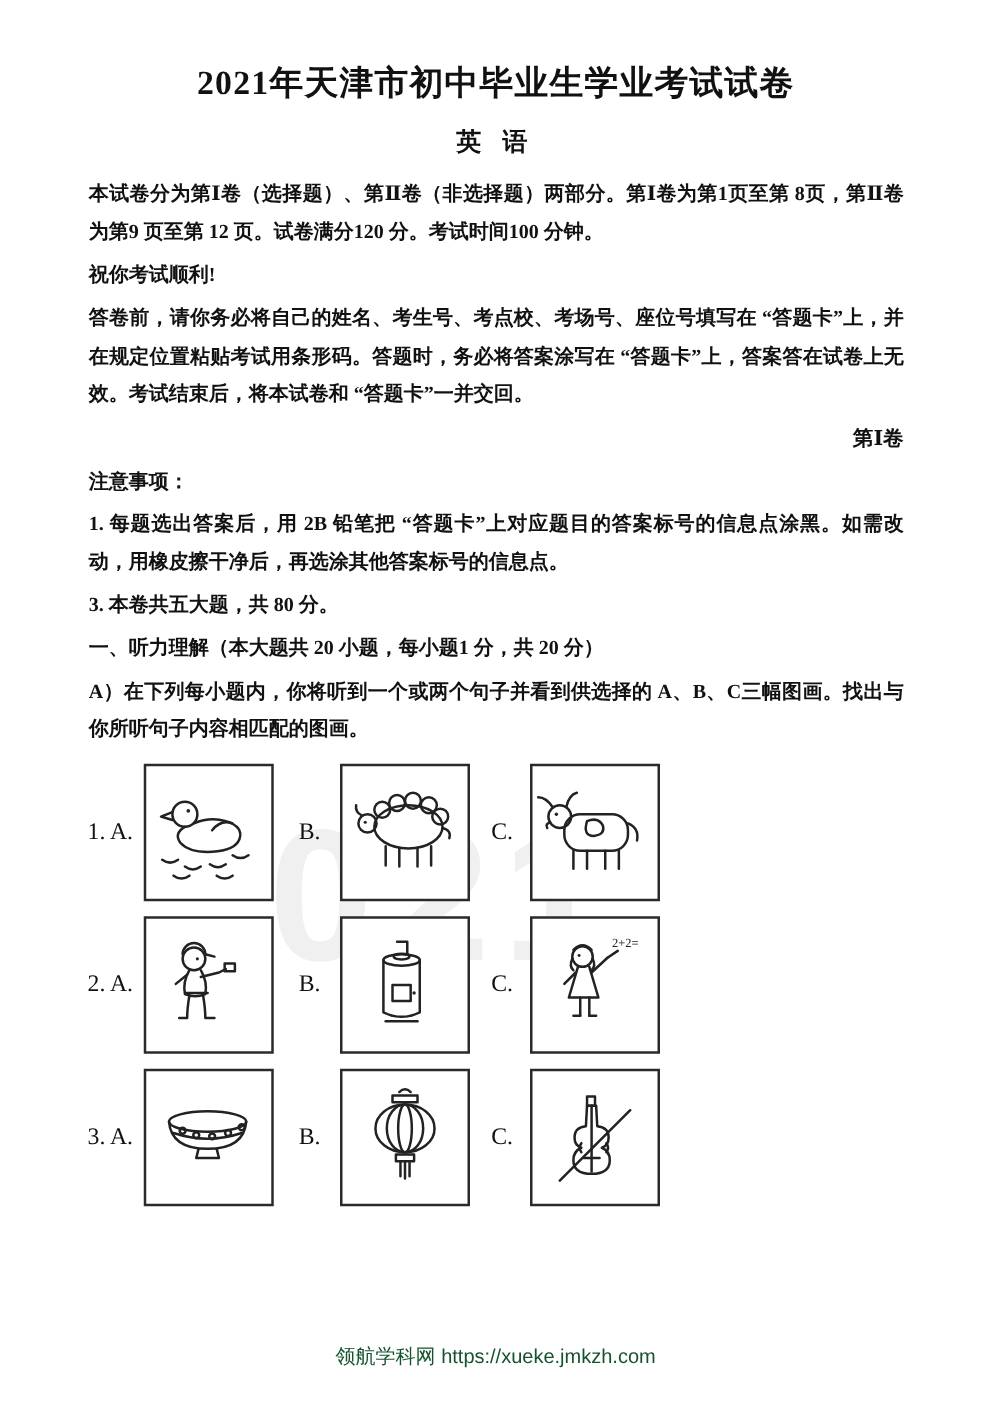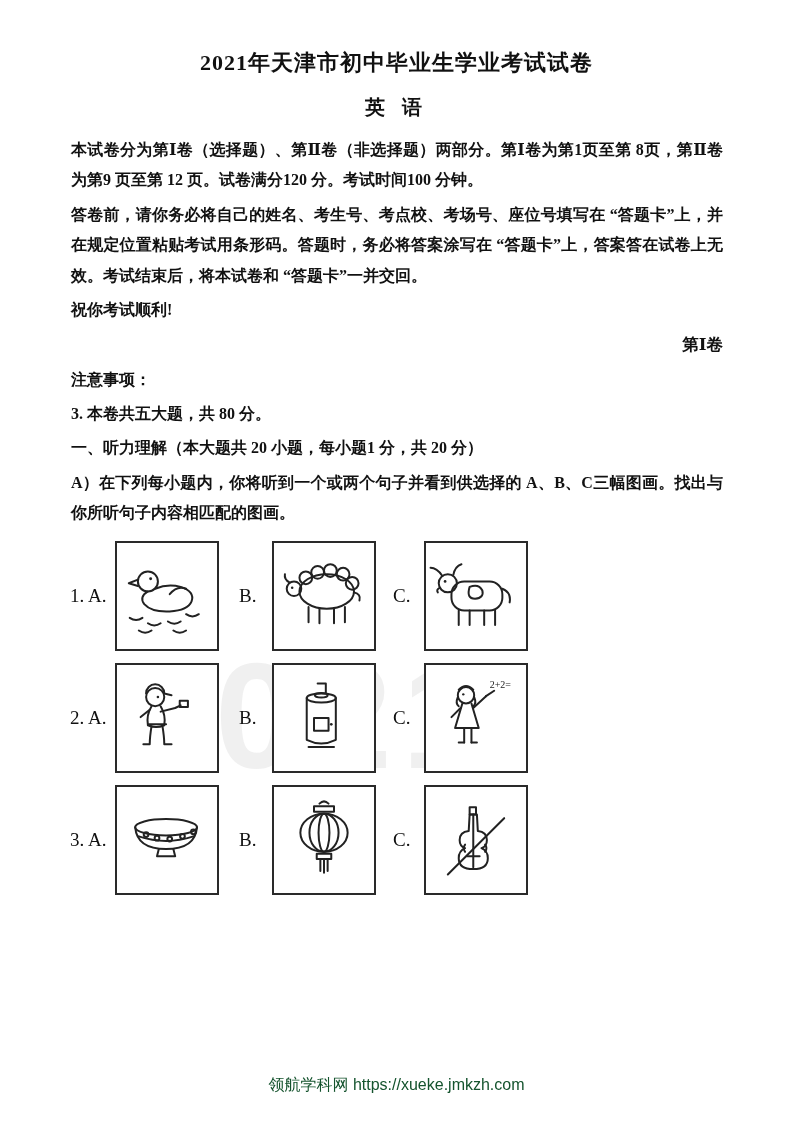--- a/index.html
+++ b/index.html
@@ -15,21 +15,21 @@
   }
   .watermark{
     position:absolute;left:215px;top:630px;
     font-size:150px;font-weight:bold;
     color:rgba(110,110,110,0.10);
     letter-spacing:10px;z-index:0;
     font-family:"Liberation Sans",sans-serif;
   }
   .content{position:relative;z-index:1;}
   .title{
-    font-size:22px;font-weight:bold;text-align:center;
+    font-size:27px;font-weight:bold;text-align:center;
     margin:8px 0 16px 0;letter-spacing:1px;
   }
   .subject{
     font-size:20px;font-weight:bold;text-align:center;
     margin:0 0 14px 0;letter-spacing:6px;
   }
   p.body{
     font-size:16px;line-height:1.9;font-weight:600;
     text-align:justify;margin:0 0 4px 1px;
   }
@@ -63,26 +63,27 @@
 <body>
 
 <div class="page">
   <div class="watermark">021</div>
 
   <div class="content">
     <h1 class="title">2021年天津市初中毕业生学业考试试卷</h1>
     <h2 class="subject">英 语</h2>
 
     <p class="body">本试卷分为第Ⅰ卷（选择题）、第Ⅱ卷（非选择题）两部分。第Ⅰ卷为第1页至第 8页，第Ⅱ卷为第9 页至第 12 页。试卷满分120 分。考试时间100 分钟。</p>
+    <p class="body">祝你考试顺利!</p>
     <p class="body">答卷前，请你务必将自己的姓名、考生号、考点校、考场号、座位号填写在 “答题卡”上，并在规定位置粘贴考试用条形码。答题时，务必将答案涂写在 “答题卡”上，答案答在试卷上无效。考试结束后，将本试卷和 “答题卡”一并交回。</p>
-    <p class="body">祝你考试顺利!</p>
 
     <div class="center-heading">第Ⅰ卷</div>
 
     <p class="body">注意事项：</p>
+    <p class="body">1. 每题选出答案后，用 2B 铅笔把 “答题卡”上对应题目的答案标号的信息点涂黑。如需改动，用橡皮擦干净后，再选涂其他答案标号的信息点。</p>
     <p class="body">3. 本卷共五大题，共 80 分。</p>
 
     <p class="body">一、听力理解（本大题共 20 小题，每小题1 分，共 20 分）</p>
     <p class="body">A）在下列每小题内，你将听到一个或两个句子并看到供选择的 A、B、C三幅图画。找出与你所听句子内容相匹配的图画。</p>
 
     <div class="qrow">
       <span class="qlabel la">1. A.</span>
       <div class="imgbox">
         <svg viewBox="0 0 110 100">
           <circle cx="34" cy="34" r="11"></circle>

